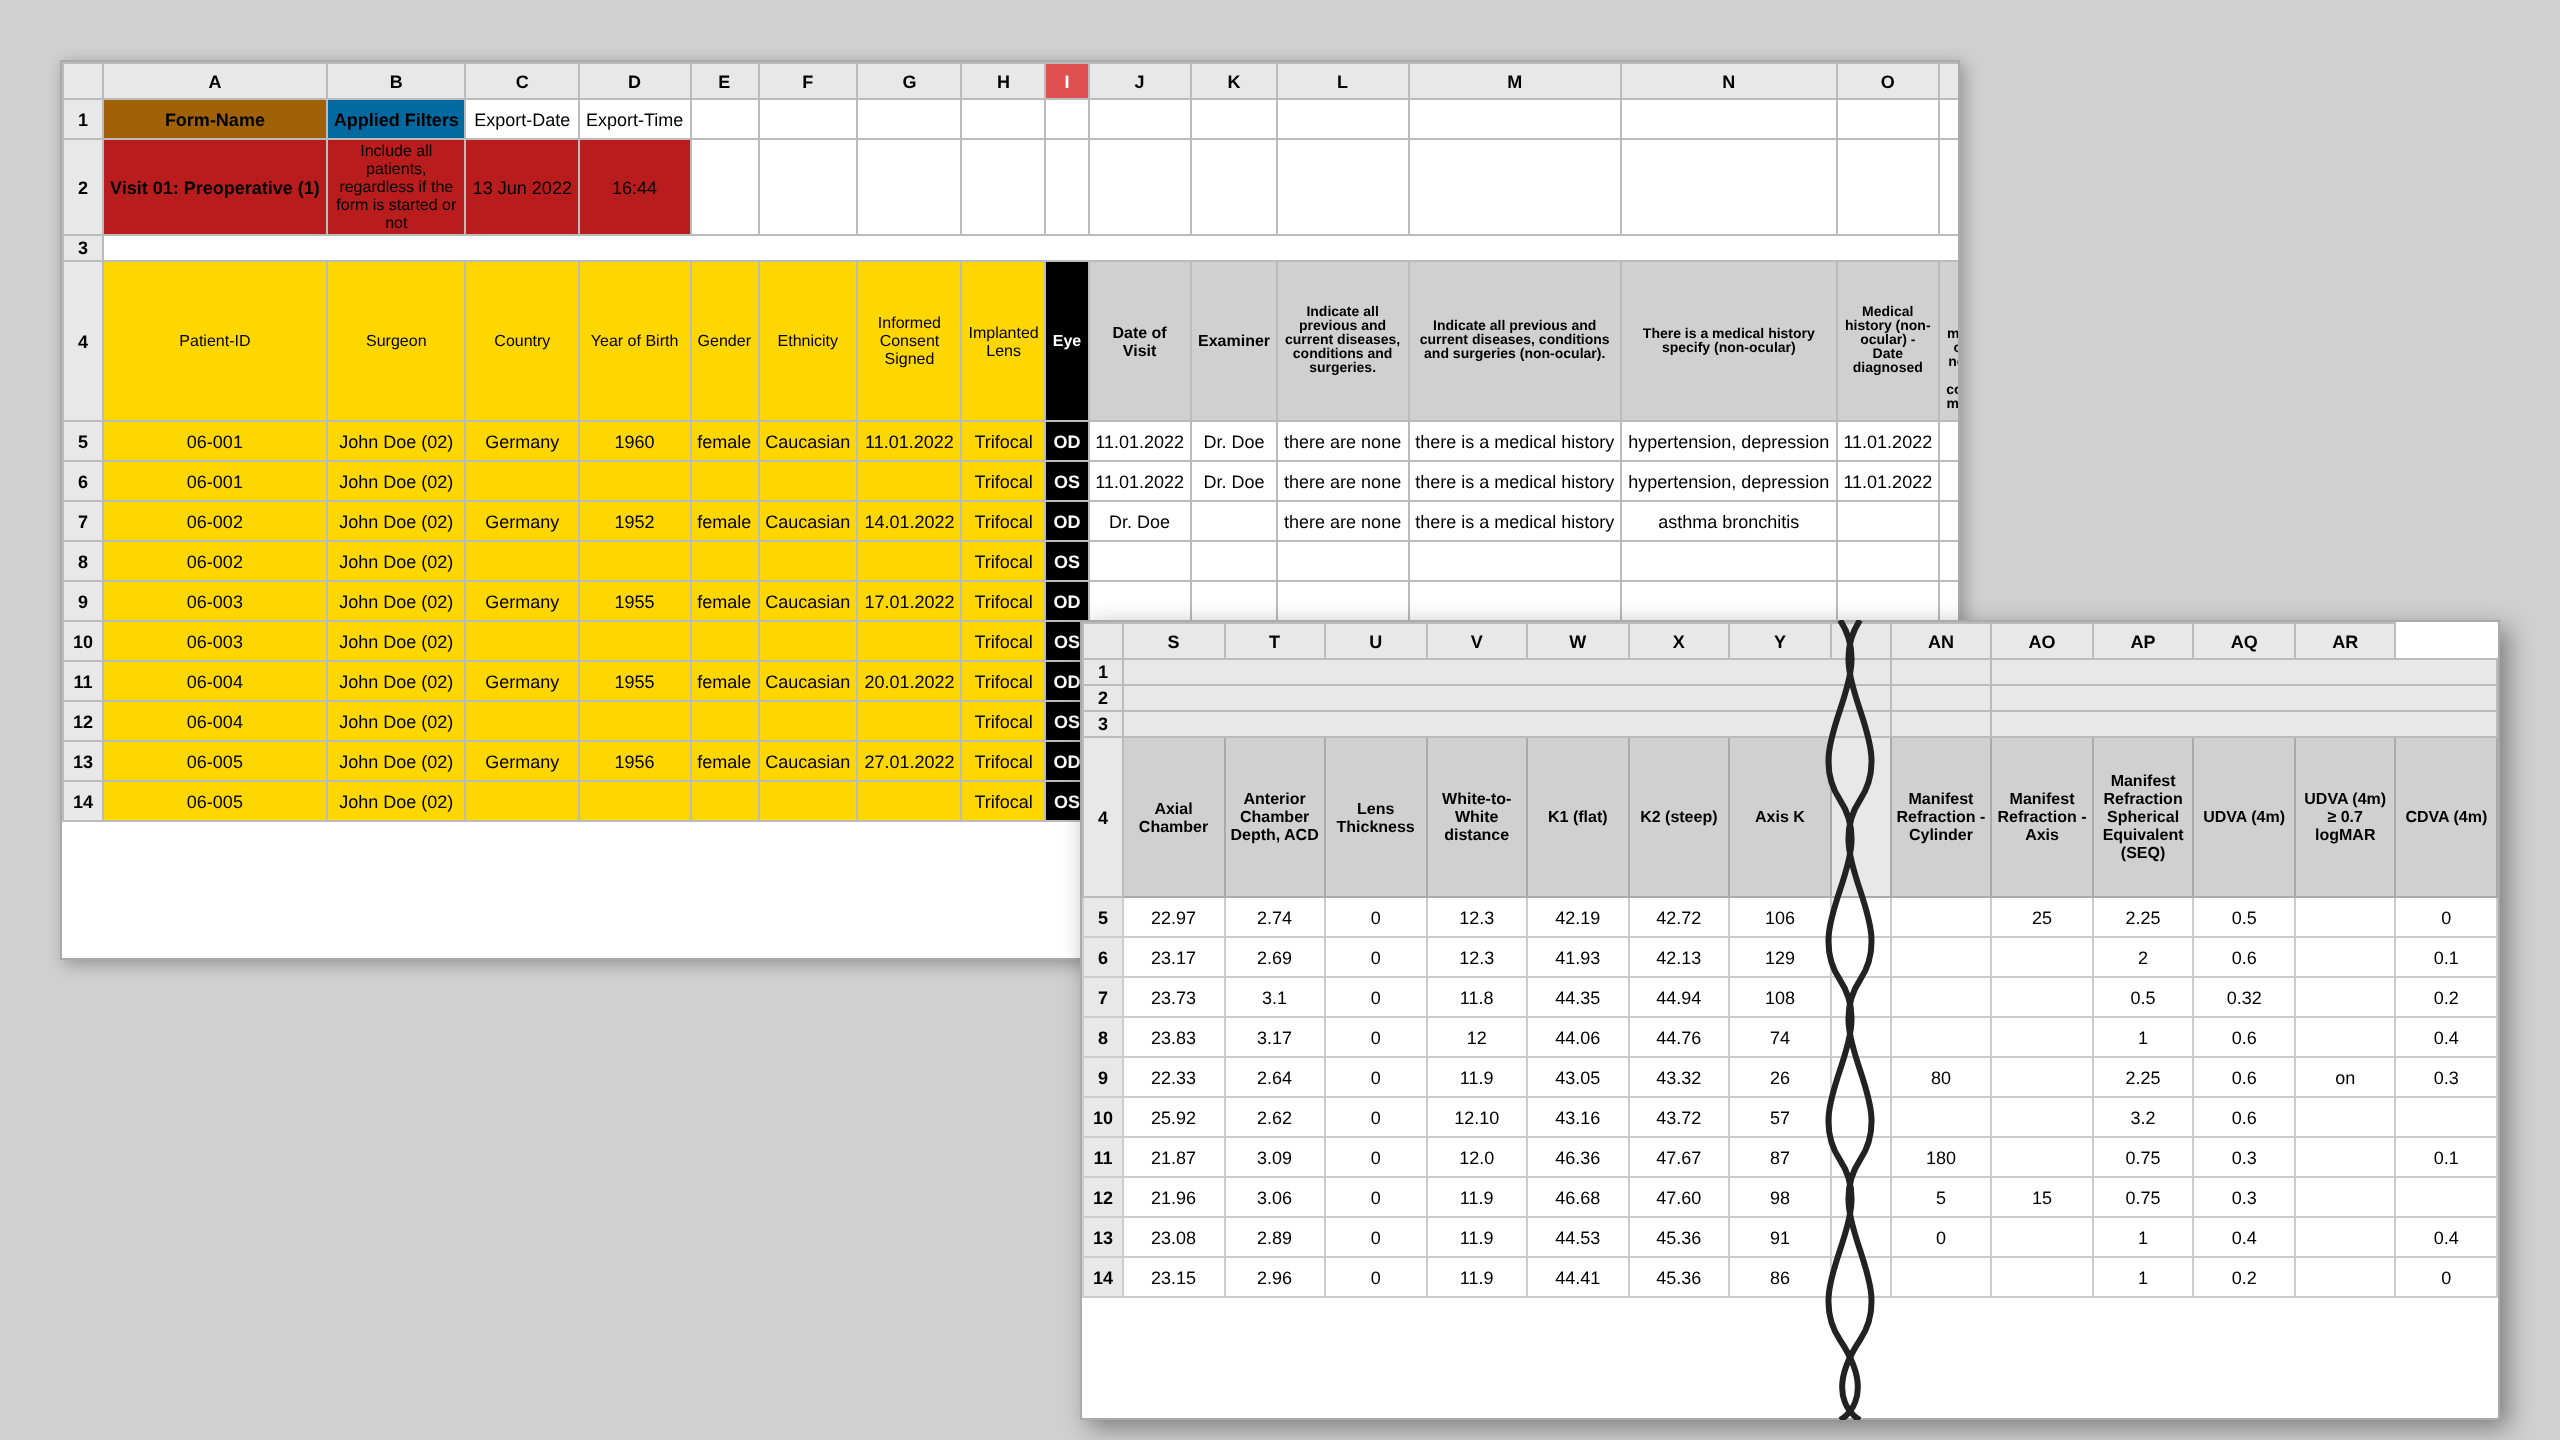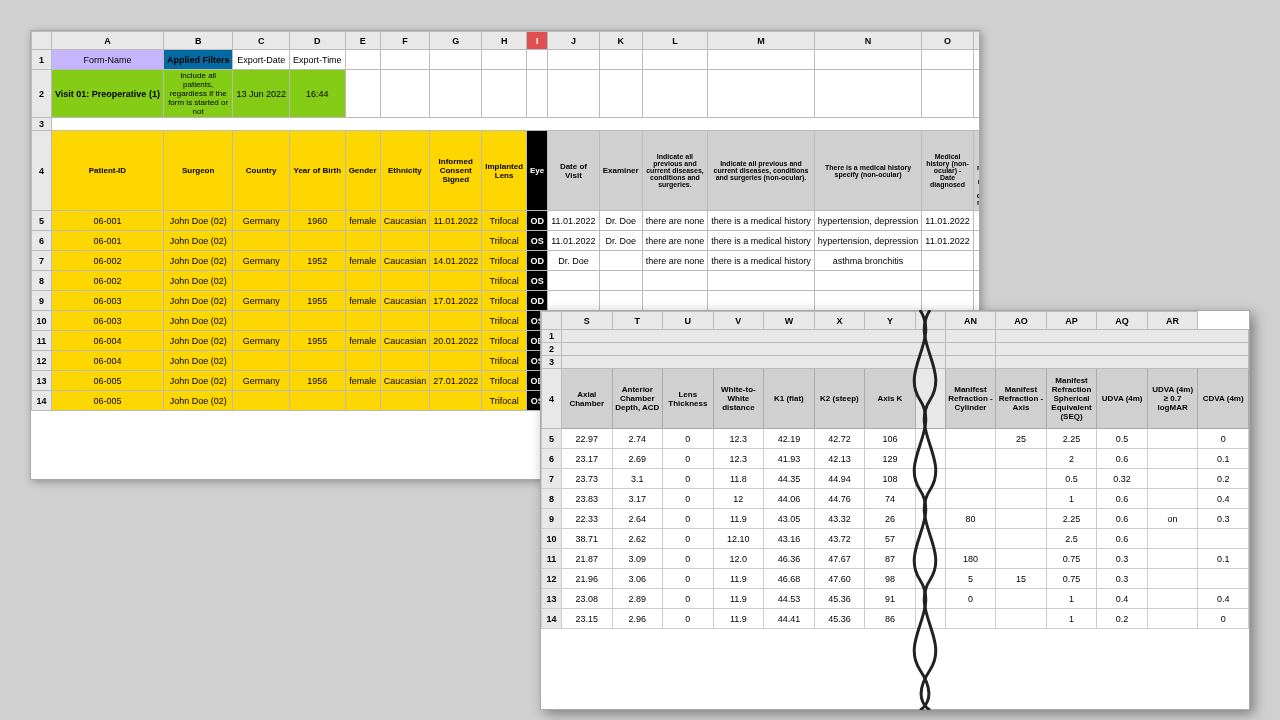--- a/index.html
+++ b/index.html
@@ -77,36 +77,36 @@
       background: #e8e8e8;
       font-weight: bold;
       text-align: center;
       width: 20px;
       min-width: 20px;
     }
 
     
     .yellow-header {
       background: #ffd700;
-      font-weight: bold;
+      font-weight: normal;
       text-align: center;
       vertical-align: middle;
       font-size: 8px;
       height: 80px;
       white-space: normal;
       word-wrap: break-word;
     }
 
     .yellow-cell {
       background: #ffd700;
       text-align: center;
     }
 
     .cyan-cell {
-      background: #84cc16;
+      background: #b91c1c;
     }
 
     .red-cell {
       background: #000000;
       color: white;
       font-weight: bold;
     }
 
     .gray-header {
       background: #d0d0d0;
@@ -121,21 +121,21 @@
     .data-row td {
       font-size: 9px;
       height: 20px;
     }
 
     
     .s2-header {
       background: #d0d0d0;
       font-weight: bold;
       font-size: 8px;
-      height: 60px;
+      height: 80px;
       white-space: normal;
       word-wrap: break-word;
       vertical-align: middle;
       text-align: center;
       border: 1px solid #aaa;
       padding: 2px;
     }
 
     .s2-col-header {
       background: #e8e8e8;
@@ -178,21 +178,21 @@
         <td class="col-header">N</td>
         <td class="col-header">O</td>
         <td class="col-header">P</td>
 
       </tr>
     </thead>
     <tbody>
 
       <tr class="data-row">
         <td class="row-num">1</td>
-        <td style="font-weight:normal; background:#c4b5fd;">Form-Name</td>
+        <td style="font-weight:bold; background:#a16207;">Form-Name</td>
         <td style="font-weight:bold; background:#0369a1;">Applied Filters</td>
         <td style="font-weight:normal; background:#fff;">Export-Date</td>
         <td style="font-weight:normal; background:#fff;">Export-Time</td>
         <td></td>
           <td></td>
           <td></td>
           <td></td>
           <td></td>
           <td></td>
           <td></td>
@@ -584,31 +584,31 @@
         <td></td>
         <td>80</td>
           <td></td>
           <td>2.25</td>
           <td>0.6</td>
           <td>on</td>
           <td>0.3</td>
       </tr>
       <tr class="s2-data">
         <td class="row-num">10</td>
-        <td>38.71</td>
+        <td>25.92</td>
           <td>2.62</td>
           <td>0</td>
           <td>12.10</td>
           <td>43.16</td>
           <td>43.72</td>
           <td>57</td>
         <td></td>
         <td></td>
           <td></td>
-          <td>2.5</td>
+          <td>3.2</td>
           <td>0.6</td>
           <td></td>
           <td></td>
       </tr>
       <tr class="s2-data">
         <td class="row-num">11</td>
         <td>21.87</td>
           <td>3.09</td>
           <td>0</td>
           <td>12.0</td>

